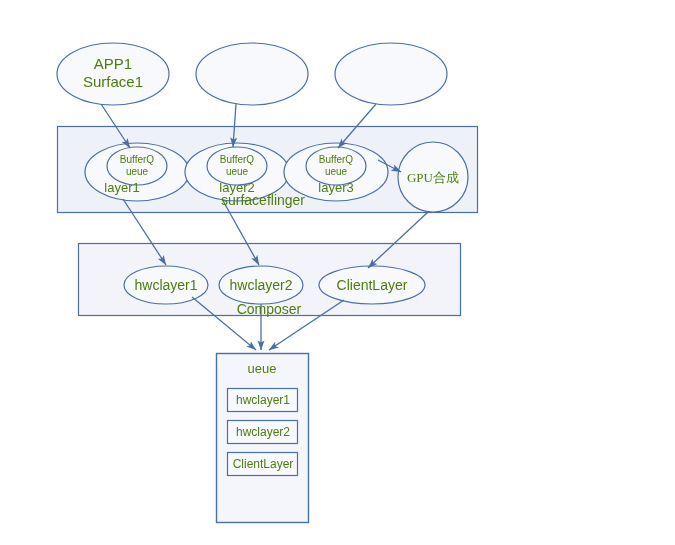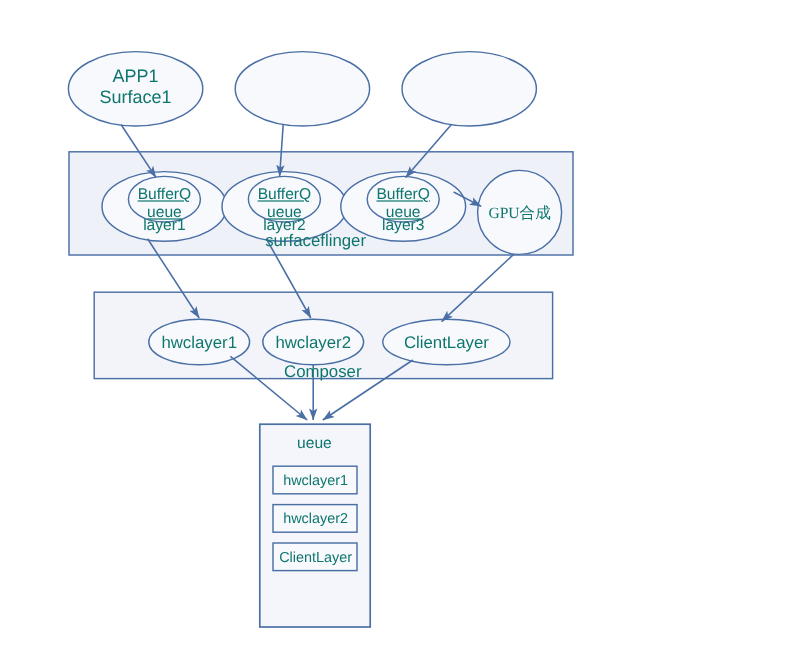--- a/index.html
+++ b/index.html
@@ -23,29 +23,29 @@
   }
   .diag-svg {
     position: absolute;
     left: 0;
     top: 0;
     width: 675px;
     height: 545px;
   }
   .node-text {
     position: absolute;
-    color: #0f766e;
+    color: #4d7c0f;
     text-align: center;
     line-height: 1.18;
     white-space: nowrap;
     pointer-events: none;
     font-family: "Liberation Sans", sans-serif;
   }
   .app-label { font-size: 15px; }
-  .bq-label  { font-size: 13px; text-decoration: underline; }
+  .bq-label  { font-size: 10px; }
   .layer-label { font-size: 13px; }
   .gpu-label { font-size: 13px; }
   .hw-label  { font-size: 14px; }
   .box-caption { font-size: 14px; }
   .frame-title { font-size: 13px; }
   .frame-item-label { font-size: 12px; }
   .frame-foot { font-size: 13px; }
 </style>
 </head>
 <body>
@@ -107,21 +107,21 @@
   </div>
 
 
   <div class="node-text app-label" style="left:331px; top:55px; width:120px;">
   </div>
 
   <div class="node-text bq-label" style="left:97px; top:154px; width:80px;">
     <div>BufferQ</div>
     <div>ueue</div>
   </div>
-  <div class="node-text layer-label" style="left:97px; top:180px; width:80px;">layer1</div>
+  <div class="node-text layer-label" style="left:82px; top:180px; width:80px;">layer1</div>
 
   <div class="node-text bq-label" style="left:197px; top:154px; width:80px;">
     <div>BufferQ</div>
     <div>ueue</div>
   </div>
   <div class="node-text layer-label" style="left:197px; top:180px; width:80px;">layer2</div>
 
   <div class="node-text bq-label" style="left:296px; top:154px; width:80px;">
     <div>BufferQ</div>
     <div>ueue</div>

